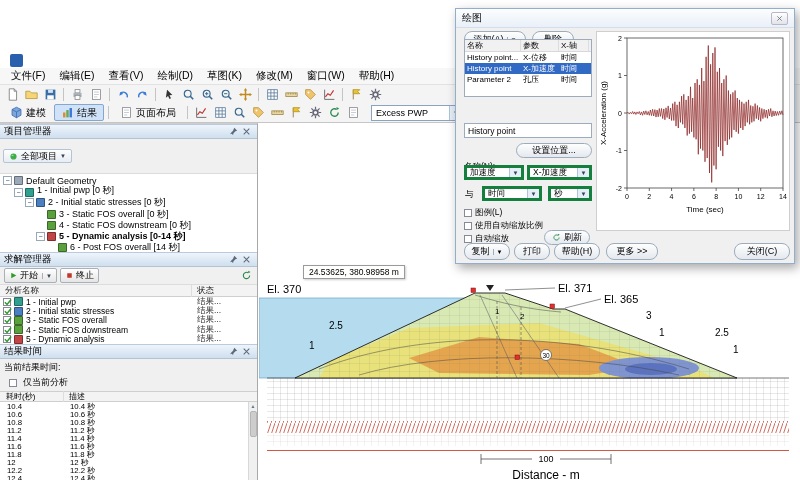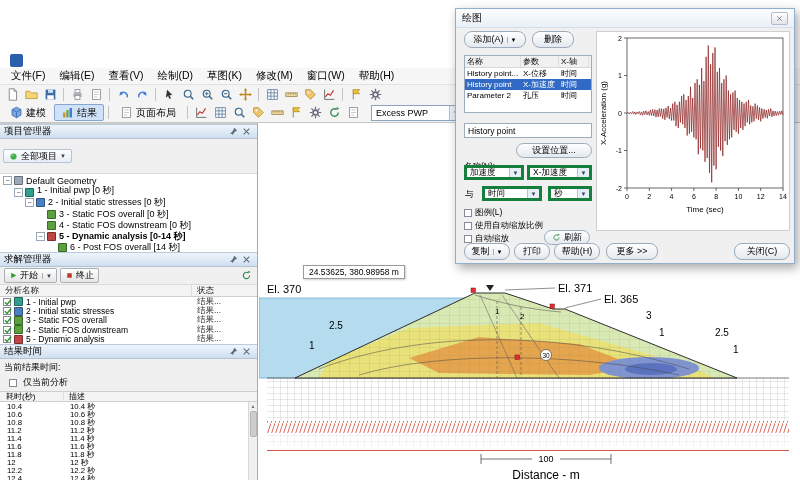--- a/index.html
+++ b/index.html
@@ -65,21 +65,21 @@
   
   #canvas{position:absolute;top:123px;left:259px;width:541px;height:377px;background:#fff;}
   #coord{position:absolute;left:44px;top:142px;background:#fffffe;border:1px solid #9a9a9a;font-size:8.5px;padding:1px 5px;box-shadow:1px 1px 2px rgba(0,0,0,.2);}
   
   #dialog{position:absolute;top:8px;left:455px;width:340px;height:256px;background:#f0f0f0;border:1px solid #93aecb;box-shadow:3px 4px 10px rgba(0,0,0,.35);}
   #dlg-title{height:19px;display:flex;align-items:center;padding:0 6px;font-size:10px;background:linear-gradient(#fcfdfe,#e9f0f8);border-bottom:1px solid #d5dde8;}
   #dlg-title .sp{flex:1;}
   .dclose{width:17px;height:13px;display:flex;align-items:center;justify-content:center;border:1px solid #b8b8c8;background:linear-gradient(#fff,#e3e3ea);border-radius:2px;}
   .dclose svg{width:7px;height:7px;}
   .dbtn{position:absolute;display:flex;align-items:center;justify-content:center;height:17px;border:1px solid #9cacbc;background:linear-gradient(#fefefe,#e4e9ef);font-size:9px;border-radius:8px;gap:3px;white-space:nowrap;}
-  #dlg-list{position:absolute;left:8px;top:46px;width:128px;height:58px;background:#fff;border:1px solid #9cacbc;font-size:8px;overflow:hidden;}
+  #dlg-list{position:absolute;left:8px;top:30px;width:128px;height:58px;background:#fff;border:1px solid #9cacbc;font-size:8px;overflow:hidden;}
   .dlh{display:flex;background:#f1f1f1;border-bottom:1px solid #d8d8d8;height:12px;align-items:center;}
   .dlh div{border-right:1px solid #ddd;padding-left:2px;overflow:hidden;white-space:nowrap;height:100%;display:flex;align-items:center;}
   .dlr{display:flex;height:11px;align-items:center;}
   .dlr div{padding-left:2px;overflow:hidden;white-space:nowrap;}
   .dlr.sel{background:#316ac5;color:#fff;}
   .dlabel{position:absolute;font-size:8.5px;}
   .dinput{position:absolute;height:15px;background:#fff;border:1px solid #9cacbc;font-size:8.5px;display:flex;align-items:center;padding-left:3px;}
   .dcombo{position:absolute;height:15px;background:#fff;border:3px solid #15803d;font-size:8.5px;display:flex;align-items:center;}
   .dcombo .cval{flex:1;padding-left:3px;overflow:hidden;white-space:nowrap;}
   .dcombo .arr{width:12px;height:100%;background:#e6eef8;border-left:1px solid #aec4da;display:flex;align-items:center;justify-content:center;font-size:6px;color:#345;}

